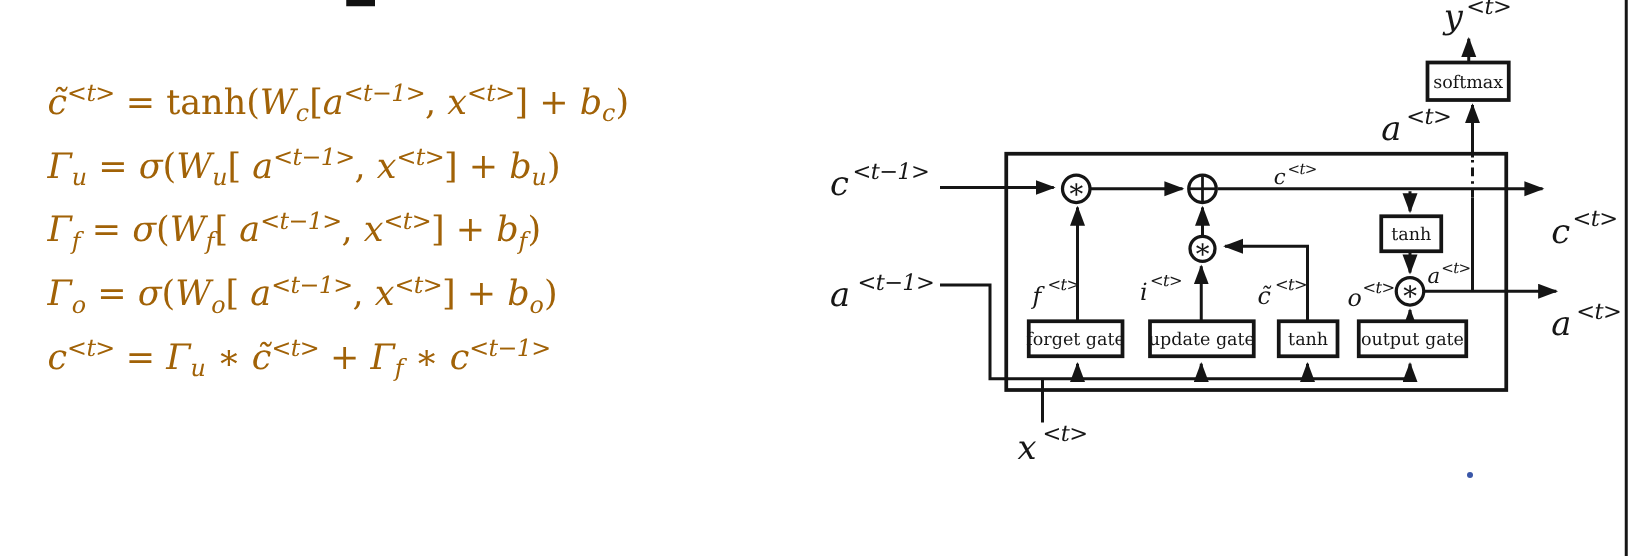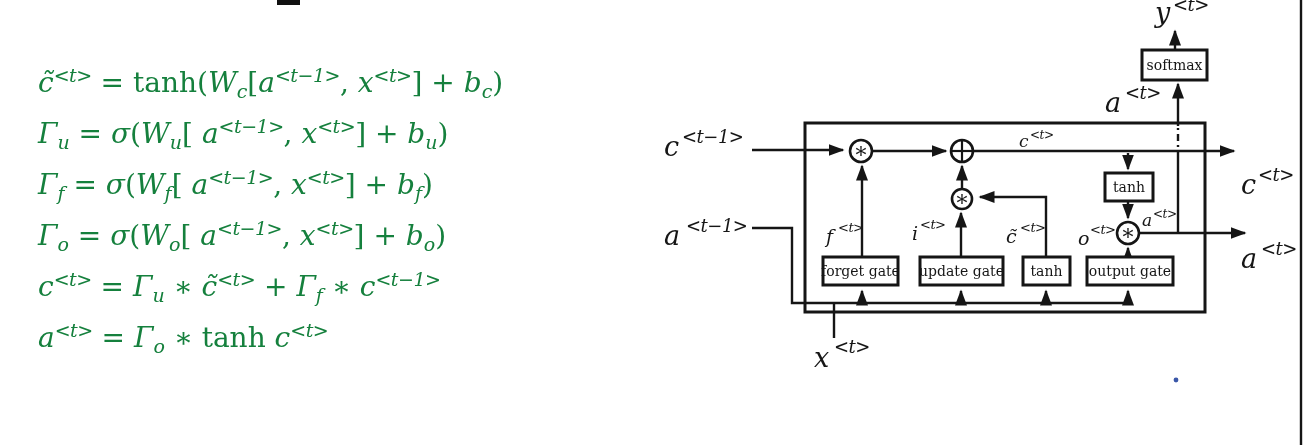--- a/index.html
+++ b/index.html
@@ -1,18 +1,18 @@
 <!DOCTYPE html>
 <html><head>
 <meta charset="utf-8">
 <style>
   html,body{margin:0;padding:0;background:#fff;}
   #stage{position:relative;width:1306px;height:445px;background:#ffffff;overflow:hidden;
          font-family:"DejaVu Serif", serif;}
-  #equations{position:absolute;left:38px;top:50px;width:600px;color:#15803d;}
+  #equations{position:absolute;left:38px;top:50px;width:600px;color:#a16207;}
   .eq-line{height:51px;line-height:51px;font-size:28px;white-space:nowrap;}
   .eq-v{font-style:italic;}
   .eq-n{font-style:normal;}
   .eq-s{font-style:italic;font-size:19px;vertical-align:10px;letter-spacing:-0.5px;}
   .eq-b{font-style:italic;font-size:19px;vertical-align:-6px;}
   svg{position:absolute;left:0;top:0;}
   svg text{fill:#161616;}
   .lbl{font:italic 27px "DejaVu Serif", serif;}
   .sup{font:italic 18px "DejaVu Serif", serif;letter-spacing:-0.5px;}
   .lbl-s{font:italic 19px "DejaVu Serif", serif;}
@@ -31,21 +31,20 @@
 <body>
 
 <div id="stage">
 
   <div id="equations">
       <div class="eq-line"><span class="eq-v">c̃</span><span class="eq-s">&lt;t&gt;</span><span class="eq-n"> = tanh(</span><span class="eq-v">W</span><span class="eq-b">c</span><span class="eq-n">[</span><span class="eq-v">a</span><span class="eq-s">&lt;t−1&gt;</span><span class="eq-n">, </span><span class="eq-v">x</span><span class="eq-s">&lt;t&gt;</span><span class="eq-n">] + </span><span class="eq-v">b</span><span class="eq-b">c</span><span class="eq-n">)</span></div>
       <div class="eq-line"><span class="eq-v">Γ</span><span class="eq-b">u</span><span class="eq-n"> = </span><span class="eq-v">σ</span><span class="eq-n">(</span><span class="eq-v">W</span><span class="eq-b">u</span><span class="eq-n">[ </span><span class="eq-v">a</span><span class="eq-s">&lt;t−1&gt;</span><span class="eq-n">, </span><span class="eq-v">x</span><span class="eq-s">&lt;t&gt;</span><span class="eq-n">] + </span><span class="eq-v">b</span><span class="eq-b">u</span><span class="eq-n">)</span></div>
       <div class="eq-line"><span class="eq-v">Γ</span><span class="eq-b">f</span><span class="eq-n"> = </span><span class="eq-v">σ</span><span class="eq-n">(</span><span class="eq-v">W</span><span class="eq-b">f</span><span class="eq-n">[ </span><span class="eq-v">a</span><span class="eq-s">&lt;t−1&gt;</span><span class="eq-n">, </span><span class="eq-v">x</span><span class="eq-s">&lt;t&gt;</span><span class="eq-n">] + </span><span class="eq-v">b</span><span class="eq-b">f</span><span class="eq-n">)</span></div>
       <div class="eq-line"><span class="eq-v">Γ</span><span class="eq-b">o</span><span class="eq-n"> = </span><span class="eq-v">σ</span><span class="eq-n">(</span><span class="eq-v">W</span><span class="eq-b">o</span><span class="eq-n">[ </span><span class="eq-v">a</span><span class="eq-s">&lt;t−1&gt;</span><span class="eq-n">, </span><span class="eq-v">x</span><span class="eq-s">&lt;t&gt;</span><span class="eq-n">] + </span><span class="eq-v">b</span><span class="eq-b">o</span><span class="eq-n">)</span></div>
       <div class="eq-line"><span class="eq-v">c</span><span class="eq-s">&lt;t&gt;</span><span class="eq-n"> =  </span><span class="eq-v">Γ</span><span class="eq-b">u</span><span class="eq-n"> ∗ </span><span class="eq-v">c̃</span><span class="eq-s">&lt;t&gt;</span><span class="eq-n"> + </span><span class="eq-v">Γ</span><span class="eq-b">f</span><span class="eq-n"> ∗ </span><span class="eq-v">c</span><span class="eq-s">&lt;t−1&gt;</span></div>
-      <div class="eq-line"><span class="eq-v">a</span><span class="eq-s">&lt;t&gt;</span><span class="eq-n"> = </span><span class="eq-v">Γ</span><span class="eq-b">o</span><span class="eq-n"> ∗ tanh </span><span class="eq-v">c</span><span class="eq-s">&lt;t&gt;</span></div>
     </div>
 
   <svg width="1306" height="445" viewBox="0 0 1306 445">
     <defs>
       <marker id="ah" markerUnits="userSpaceOnUse" markerWidth="18" markerHeight="14" refX="14.5" refY="6" orient="auto">
         <path d="M0,0 L16,6 L0,12 Z" fill="#151515"></path>
       </marker>
     </defs>
 
     <rect x="277" y="0" width="23" height="5" fill="#111"></rect>

